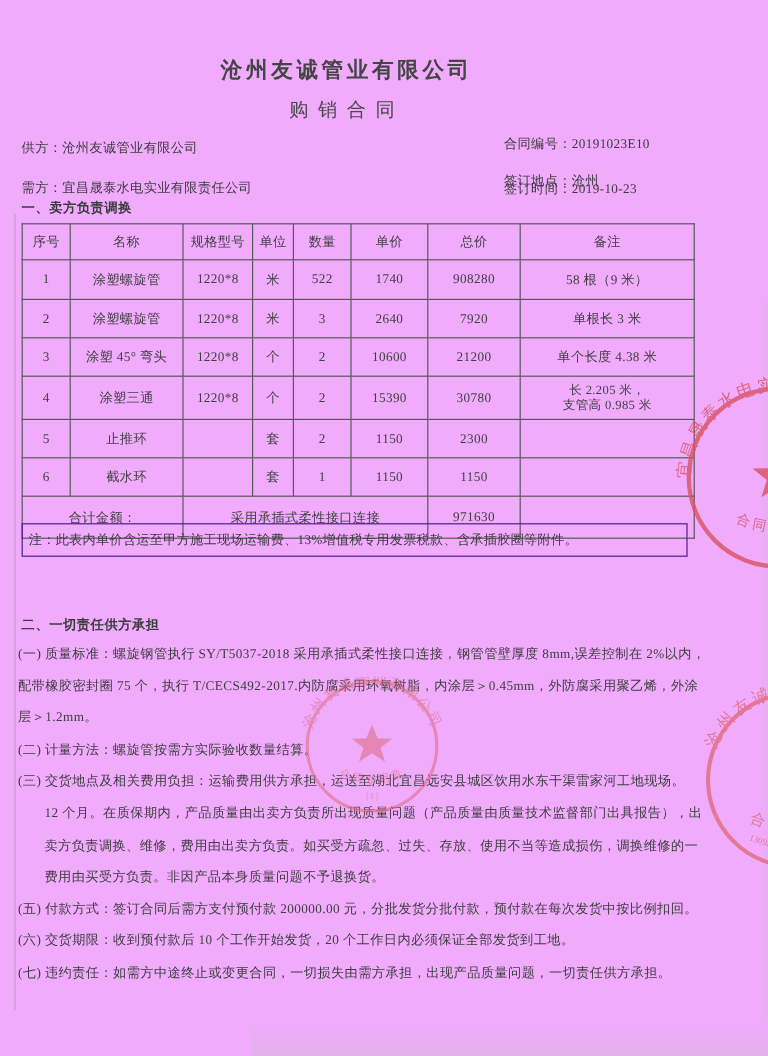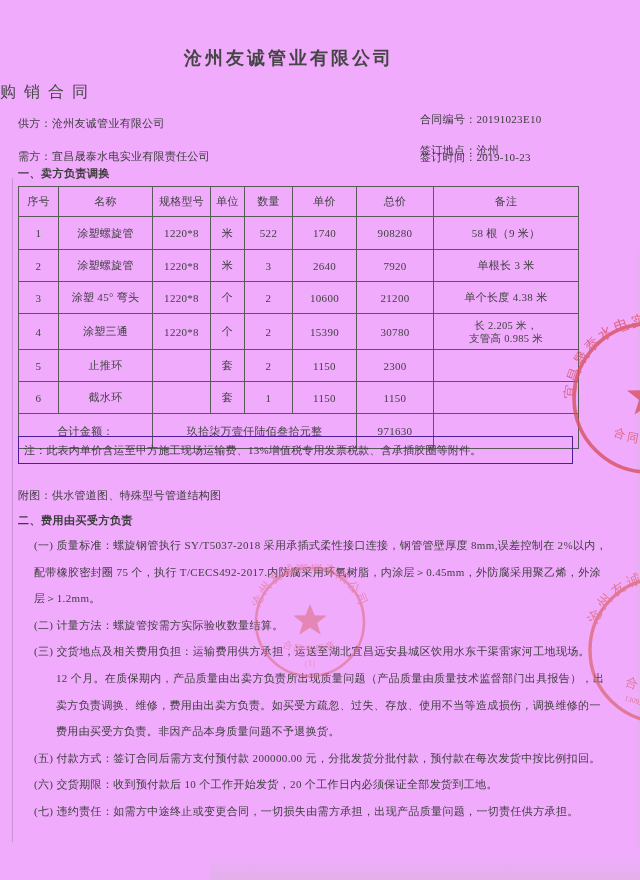--- a/index.html
+++ b/index.html
@@ -8,21 +8,21 @@
   
   .edge-left{position:absolute;left:12px;top:178px;width:1px;height:664px;background:rgba(110,110,110,.32);}
   .edge-bottom{position:absolute;left:210px;bottom:0;width:430px;height:26px;
         background:linear-gradient(to bottom,rgba(255,255,255,0),rgba(190,190,190,.28));}
   .edge-right{position:absolute;right:0;top:250px;width:5px;height:600px;
         background:linear-gradient(to right,rgba(255,255,255,0),rgba(190,190,190,.25));}
 
   .sheet{position:absolute;left:0;top:0;width:578px;height:880px;}
   .company-title{position:absolute;left:0;top:46px;width:578px;text-align:center;
         font-size:18px;font-weight:600;letter-spacing:3px;color:#454545;}
-  .doc-title{position:absolute;left:0;top:82px;width:578px;text-align:left;
+  .doc-title{position:absolute;left:0;top:82px;width:578px;text-align:center;
         font-size:16px;font-weight:500;letter-spacing:8px;color:#484848;}
 
   .info{font-size:11px;letter-spacing:.3px;position:absolute;white-space:nowrap;}
   .supplier-line{left:18px;top:116px;}
   .buyer-line{left:18px;top:149px;}
   .contract-no{left:420px;top:112px;}
   .sign-place{left:420px;top:143px;}
   .sign-date{left:420px;top:150px;}
 
   .section1-title{position:absolute;left:18px;top:166px;font-size:11px;font-weight:600;letter-spacing:.5px;}
@@ -32,21 +32,21 @@
         font-size:11px;padding:0 2px;color:#414141;letter-spacing:.3px;overflow:hidden;}
   tr.h-row{height:30px;} tr.r1{height:33px;} tr.r2{height:32px;} tr.r3{height:32px;}
   tr.r4{height:36px;} tr.r5{height:32px;} tr.r6{height:32px;} tr.t-row{height:35px;font-family:Liberation Serif, serif;}
   .remark2{line-height:13px;font-size:10.5px;}
 
   .note-box{position:absolute;left:18px;top:436px;width:548px;height:26px;border:1px solid #4c1d95;
         font-size:11px;line-height:26px;padding-left:5px;white-space:nowrap;letter-spacing:.2px;}
   .attachment-line{position:absolute;left:18px;top:488px;font-size:11px;letter-spacing:.3px;}
   .section2-title{position:absolute;left:18px;top:513px;font-size:11px;font-weight:600;letter-spacing:.5px;}
 
-  .terms{position:absolute;left:34px;top:532px;width:600px;font-size:11px;letter-spacing:.35px;color:#3e3e3e;}
+  .terms{position:absolute;left:15px;top:532px;width:600px;font-size:11px;letter-spacing:.35px;color:#3e3e3e;}
   .terms .line{height:26.6px;line-height:26.6px;white-space:nowrap;}
   .terms .ind{padding-left:22px;}
 
   .stamp{position:absolute;pointer-events:none;}
 </style>
 </head>
 <body>
 
 <div class="page">
   <div class="edge-left"></div>
@@ -145,30 +145,29 @@
         <td>截水环</td>
         <td></td>
         <td>套</td>
         <td>1</td>
         <td>1150</td>
         <td>1150</td>
         <td></td>
       </tr>
       <tr class="t-row">
         <td colspan="2">合计金额：</td>
-        <td colspan="4">玖拾柒万壹仟陆佰叁拾元整</td>
+        <td colspan="4">采用承插式柔性接口连接</td>
         <td>971630</td>
         <td></td>
       </tr>
     </tbody>
       </table>
 
     <div class="note-box">注：此表内单价含运至甲方施工现场运输费、13%增值税专用发票税款、含承插胶圈等附件。</div>
-    <div class="attachment-line">附图：供水管道图、特殊型号管道结构图</div>
-    <div class="section2-title">二、费用由买受方负责</div>
+    <div class="section2-title">二、一切责任供方承担</div>
 
     <div class="terms">
       <div class="line">(一) 质量标准：螺旋钢管执行 SY/T5037-2018 采用承插式柔性接口连接，钢管管壁厚度 8mm,误差控制在 2%以内，</div>
       <div class="line">配带橡胶密封圈 75 个，执行 T/CECS492-2017.内防腐采用环氧树脂，内涂层＞0.45mm，外防腐采用聚乙烯，外涂</div>
       <div class="line">层＞1.2mm。</div>
       <div class="line">(二) 计量方法：螺旋管按需方实际验收数量结算。</div>
       <div class="line">(三) 交货地点及相关费用负担：运输费用供方承担，运送至湖北宜昌远安县城区饮用水东干渠雷家河工地现场。</div>
       <div class="line ind">12 个月。在质保期内，产品质量由出卖方负责所出现质量问题（产品质量由质量技术监督部门出具报告），出</div>
       <div class="line ind">卖方负责调换、维修，费用由出卖方负责。如买受方疏忽、过失、存放、使用不当等造成损伤，调换维修的一</div>
       <div class="line ind">费用由买受方负责。非因产品本身质量问题不予退换货。</div>

